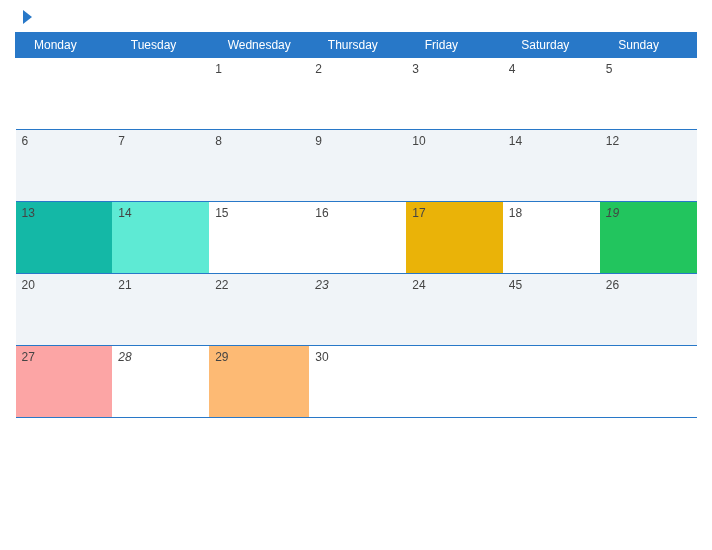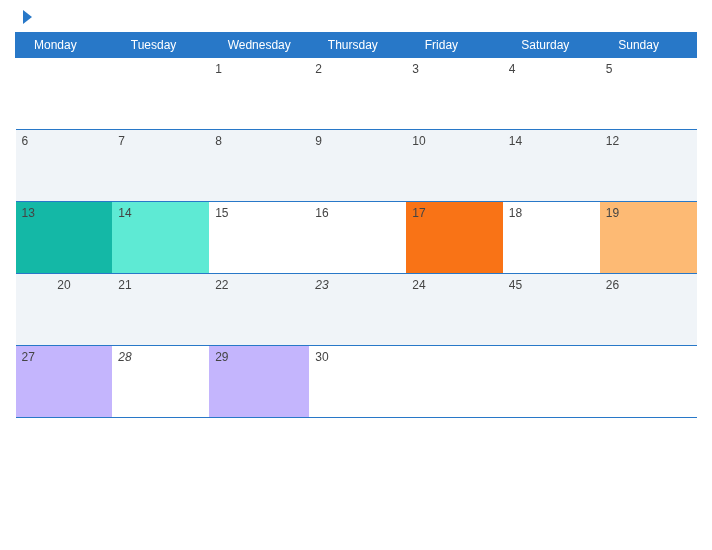--- a/index.html
+++ b/index.html
@@ -184,32 +184,32 @@
           </td>
           <td style="background: #5eead4;">
             <span class="day-num">14</span>
           </td>
           <td style="background: rgb(255, 255, 255);">
             <span class="day-num">15</span>
           </td>
           <td style="background: rgb(255, 255, 255); margin-left: 17px;">
             <span class="day-num">16</span>
           </td>
-          <td style="background: #f97316;">
+          <td style="background: #eab308;">
             <span class="day-num">17</span>
           </td>
           <td style="background: rgb(255, 255, 255);">
             <span class="day-num">18</span>
           </td>
-          <td style="background: #fdba74;">
+          <td style="background: #22c55e; font-style: italic;">
             <span class="day-num">19</span>
           </td>
         </tr>
         <tr class="row-even">
-          <td style="background: rgb(240, 244, 248); text-align: center;">
+          <td style="background: rgb(240, 244, 248);">
             <span class="day-num">20</span>
           </td>
           <td style="background: rgb(240, 244, 248);">
             <span class="day-num">21</span>
           </td>
           <td style="background: rgb(240, 244, 248);">
             <span class="day-num">22</span>
           </td>
           <td style="background: rgb(240, 244, 248); font-style: italic;">
             <span class="day-num">23</span>
@@ -218,27 +218,27 @@
             <span class="day-num">24</span>
           </td>
           <td style="background: rgb(240, 244, 248);">
             <span class="day-num">45</span>
           </td>
           <td style="background: rgb(240, 244, 248);">
             <span class="day-num">26</span>
           </td>
         </tr>
         <tr class="row-odd">
-          <td style="background: #c4b5fd;">
+          <td style="background: #fca5a5;">
             <span class="day-num">27</span>
           </td>
           <td style="background: rgb(255, 255, 255); font-style: italic;">
             <span class="day-num">28</span>
           </td>
-          <td style="background: #c4b5fd;">
+          <td style="background: #fdba74;">
             <span class="day-num">29</span>
           </td>
           <td style="background: rgb(255, 255, 255);">
             <span class="day-num">30</span>
           </td>
           <td class="empty-cell"></td>
           <td class="empty-cell"></td>
           <td class="empty-cell"></td>
         </tr>
       </tbody>

